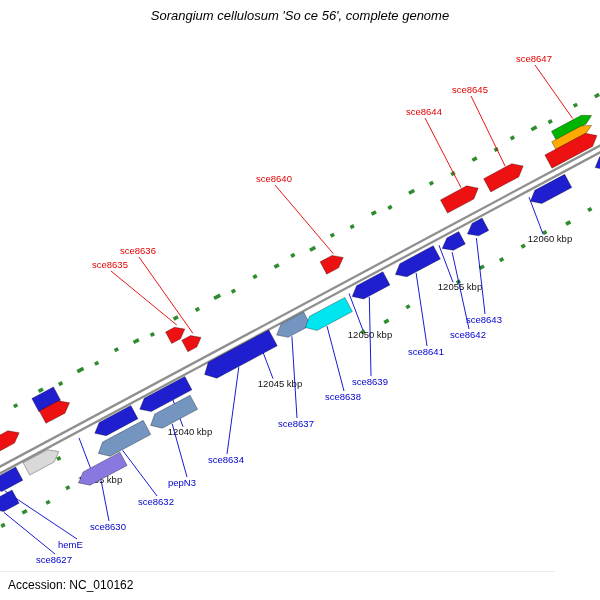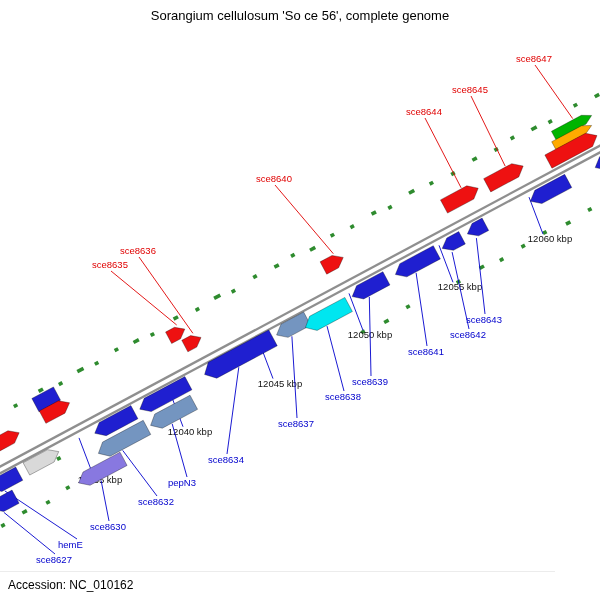--- a/index.html
+++ b/index.html
@@ -2,21 +2,21 @@
 <html><head>
 <meta charset="utf-8">
 <style>
   html,body{margin:0;padding:0}
   body{
     width:600px;height:600px;position:relative;background:#ffffff;
     font-family:"Liberation Sans", sans-serif;overflow:hidden;
   }
   .title{
     position:absolute;top:8px;left:0;width:600px;text-align:center;
-    font-size:13px;color:#000;
+    font-style:italic;font-size:13px;color:#000;
   }
   #map{position:absolute;left:0;top:0}
   svg text{font-family:"Liberation Sans", sans-serif;}
   .statusbar{
     position:absolute;left:0;top:571px;width:555px;height:29px;
     background:#fff;border-top:1px solid #ececec;font-size:12px;color:#000;
   }
   .statusbar .acc{position:absolute;left:8px;top:6px;white-space:nowrap}
   .statusbar .sum{position:absolute;left:255px;top:6px;white-space:nowrap}
 </style>

